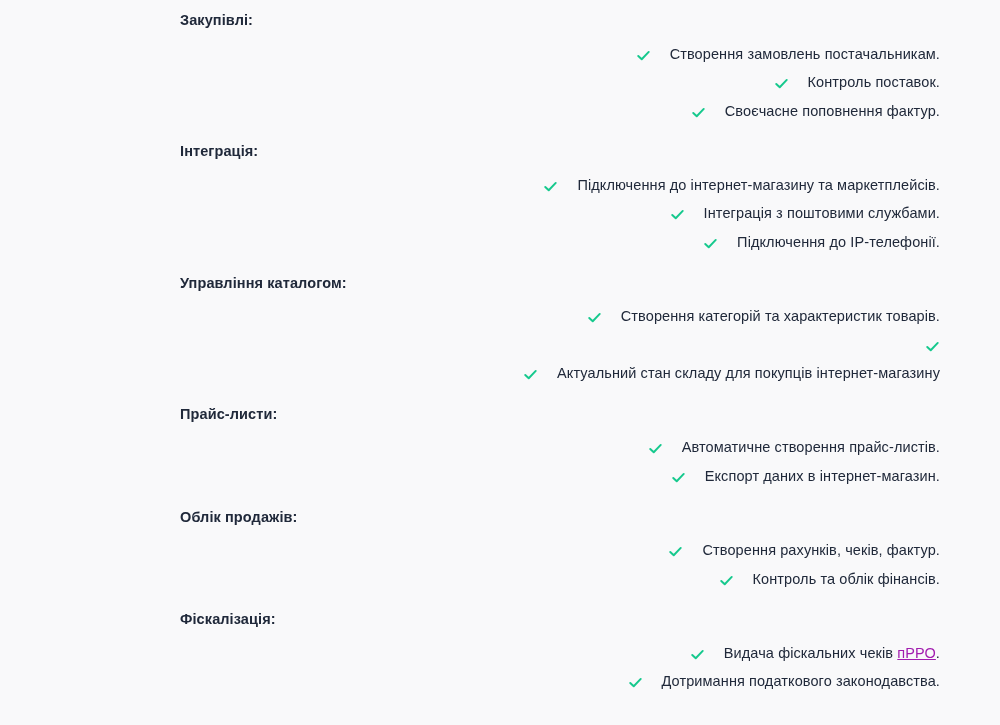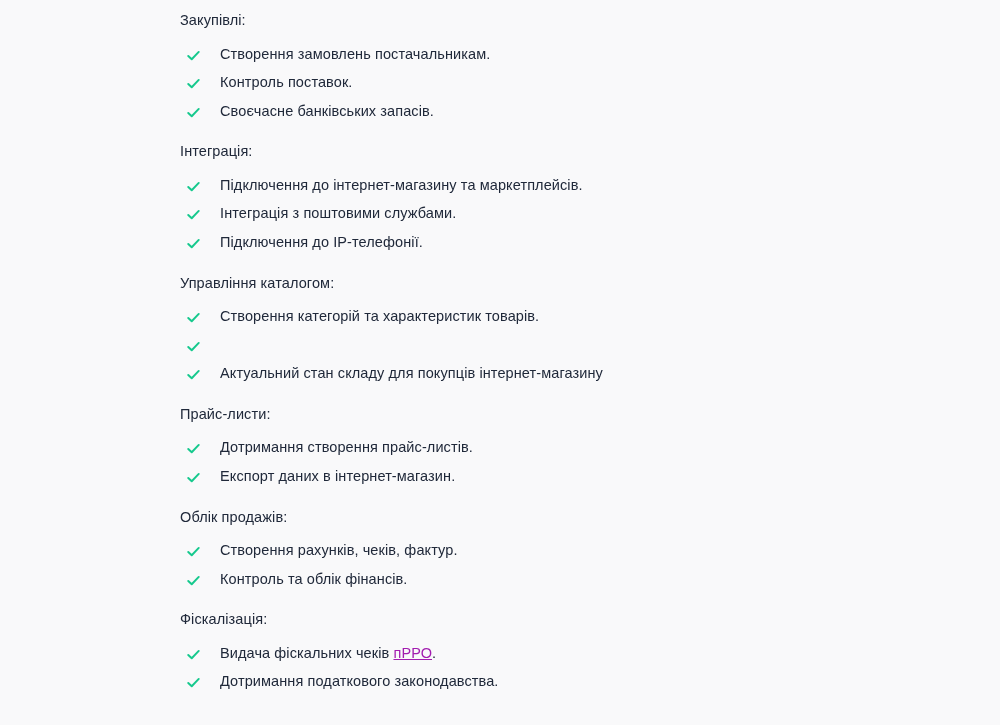--- a/index.html
+++ b/index.html
@@ -23,21 +23,21 @@
     width: 760px;
   }
 
   .feature-group {
     margin: 0;
   }
 
   .group-heading {
     font-size: 14.5px;
     line-height: 1;
-    font-weight: 400;
+    font-weight: 700;
     color: #20293a;
     margin: 0;
     padding: 0;
     letter-spacing: 0.1px;
   }
 
   
   .feature-group { padding-top: 13px; }
   .feature-group:first-child { padding-top: 13px; }
 
@@ -45,20 +45,21 @@
     list-style: none;
     margin: 0;
     padding: 0;
     padding-top: 18px;
   }
 
   .item-row {
     display: flex;
     align-items: flex-start;
     height: 28.6px;
+    justify-content: flex-end;
   }
 
   .check-icon {
     flex: 0 0 auto;
     width: 15px;
     height: 15px;
     margin-left: 6px;
     margin-top: 2px;
     display: block;
   }
@@ -105,21 +106,21 @@
             </svg>
           </span>
           <span class="item-text">Контроль поставок.</span>
         </li>
         <li class="item-row">
           <span class="check-icon">
             <svg viewBox="0 0 16 16">
               <path d="M2.4 8.5 L6.1 12.0 L13.6 4.2" fill="none" stroke="#16c98d" stroke-width="2.1" stroke-linecap="round" stroke-linejoin="round"></path>
             </svg>
           </span>
-          <span class="item-text">Своєчасне банківських запасів.</span>
+          <span class="item-text">Своєчасне поповнення фактур.</span>
         </li>
       </ul>
     </section>
     <section class="feature-group">
       <div class="group-heading">Інтеграція:</div>
       <ul class="item-list">
         <li class="item-row">
           <span class="check-icon">
             <svg viewBox="0 0 16 16">
               <path d="M2.4 8.5 L6.1 12.0 L13.6 4.2" fill="none" stroke="#16c98d" stroke-width="2.1" stroke-linecap="round" stroke-linejoin="round"></path>
@@ -175,21 +176,21 @@
     </section>
     <section class="feature-group">
       <div class="group-heading">Прайс-листи:</div>
       <ul class="item-list">
         <li class="item-row">
           <span class="check-icon">
             <svg viewBox="0 0 16 16">
               <path d="M2.4 8.5 L6.1 12.0 L13.6 4.2" fill="none" stroke="#16c98d" stroke-width="2.1" stroke-linecap="round" stroke-linejoin="round"></path>
             </svg>
           </span>
-          <span class="item-text">Дотримання створення прайс-листів.</span>
+          <span class="item-text">Автоматичне створення прайс-листів.</span>
         </li>
         <li class="item-row">
           <span class="check-icon">
             <svg viewBox="0 0 16 16">
               <path d="M2.4 8.5 L6.1 12.0 L13.6 4.2" fill="none" stroke="#16c98d" stroke-width="2.1" stroke-linecap="round" stroke-linejoin="round"></path>
             </svg>
           </span>
           <span class="item-text">Експорт даних в інтернет-магазин.</span>
         </li>
       </ul>

